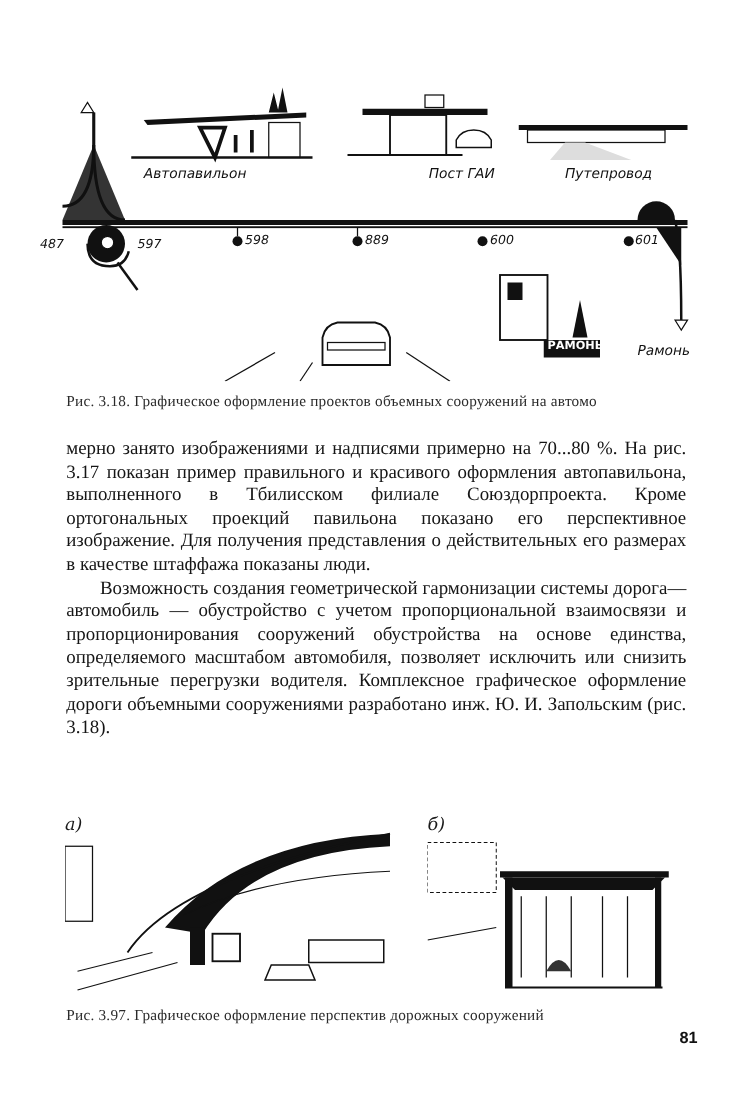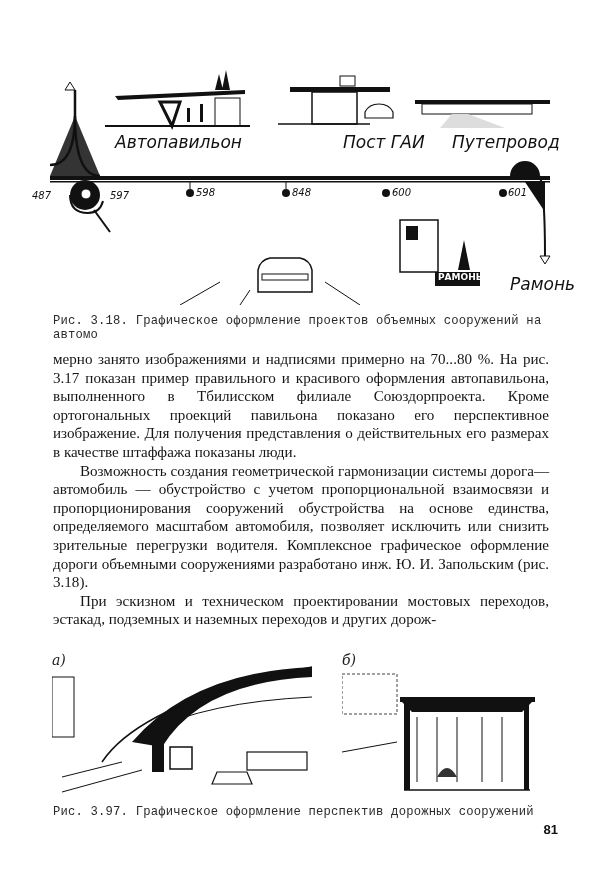--- a/index.html
+++ b/index.html
@@ -2,24 +2,24 @@
 <html><head>
 <meta charset="utf-8">
 <style>
   html, body { margin: 0; padding: 0; background: #ffffff; }
   body { width: 600px; height: 886px; position: relative; overflow: hidden;
          font-family: "Liberation Serif", "DejaVu Serif", serif; color: #1a1a1a; }
   .abs { position: absolute; }
 
   
   #fig318 { left: 40px; top: 60px; width: 520px; height: 245px; }
-  .fig-label { font-family: "DejaVu Sans", sans-serif; font-style: italic; font-size: 17px; color: #111; position: absolute; white-space: nowrap; }
+  .fig-label { font-family: "DejaVu Sans", sans-serif; font-style: italic; font-size: 11px; color: #111; position: absolute; white-space: nowrap; }
   .km-label { font-family: "DejaVu Sans", sans-serif; font-style: italic; font-size: 10px; color: #111; position: absolute; white-space: nowrap; }
 
-  .caption { font-family: Liberation Mono, monospace; font-size: 12.2px; line-height: 14px; color: #2a2a2a; letter-spacing: 0.2px; }
+  .caption { font-family: Liberation Serif, serif; font-size: 12.2px; line-height: 14px; color: #2a2a2a; letter-spacing: 0.2px; }
 
   .body-text { left: 53px; width: 496px; font-size: 15.1px; line-height: 18.6px; text-align: justify; color: #151515; font-family: Liberation Serif, serif; }
   .body-text p { margin: 0; }
   .indent { text-indent: 27px; }
 
   
   #fig319a { left: 52px; top: 652px; width: 276px; height: 150px; }
   #fig319b { left: 342px; top: 652px; width: 200px; height: 150px; }
   .sub-label { font-family: "DejaVu Serif", serif; font-style: italic; font-size: 14px; position: absolute; }
 
@@ -100,34 +100,33 @@
       <line x1="285" y1="222" x2="320" y2="245"></line>
     </g>
   </svg>
   <span class="fig-label" style="left:75px;top:72px;">Автопавильон</span>
   <span class="fig-label" style="left:275px;top:72px;margin-left:28px;">Пост ГАИ</span>
   <span class="fig-label" style="left:412px;top:72px;">Путепровод</span>
   <span class="fig-label" style="left:470px;top:214px;">Рамонь</span>
   <span class="km-label" style="left:-8px;top:130px;">487</span>
   <span class="km-label" style="left:70px;top:130px;">597</span>
   <span class="km-label" style="left:156px;top:127px;">598</span>
-  <span class="km-label" style="left:252px;top:127px;">848</span>
+  <span class="km-label" style="left:252px;top:127px;">889</span>
   <span class="km-label" style="left:352px;top:127px;">600</span>
   <span class="km-label" style="left:468px;top:127px;">601</span>
   <span class="km-label" style="left:398px;top:212px;font-style:normal;font-weight:bold;color:#fff;font-size:9px;">РАМОНЬ</span>
 </div>
 
 <div class="abs caption" style="left:53px;top:314px;width:500px;">
   <div>Рис. 3.18. Графическое оформление проектов объемных сооружений на автомо</div>
 </div>
 
 <div class="abs body-text" style="top:350px;">
   <p>мерно занято изображениями и надписями примерно на 70...80 %. На рис. 3.17 показан пример правильного и красивого оформления автопавильона, выполненного в Тбилисском филиале Союздорпроекта. Кроме ортогональных проекций павильона показано его перспективное изображение. Для получения представления о действительных его размерах в качестве штаффажа показаны люди.</p>
   <p class="indent">Возможность создания геометрической гармонизации системы дорога—автомобиль — обустройство с учетом пропорциональной взаимосвязи и пропорционирования сооружений обустройства на основе единства, определяемого масштабом автомобиля, позволяет исключить или снизить зрительные перегрузки водителя. Комплексное графическое оформление дороги объемными сооружениями разработано инж. Ю. И. Запольским (рис. 3.18).</p>
-  <p class="indent">При эскизном и техническом проектировании мостовых переходов, эстакад, подземных и наземных переходов и других дорож-</p>
 </div>
 
 <div id="fig319a" class="abs">
   <span class="sub-label" style="left:0;top:0;">а)</span>
   <svg width="276" height="150" viewBox="0 0 276 150">
     <rect x="0" y="25" width="22" height="60" fill="none" stroke="#111"></rect>
     <path d="M80,90 q60,-70 180,-75 l0,10 q-110,5 -150,70 z" fill="#111"></path>
     <path d="M50,110 q40,-60 210,-95" stroke="#111" fill="none" stroke-width="1.5"></path>
     <path d="M95,80 q60,-30 165,-35" stroke="#111" fill="none" stroke-width="1"></path>
     <rect x="100" y="90" width="12" height="30" fill="#111"></rect>

